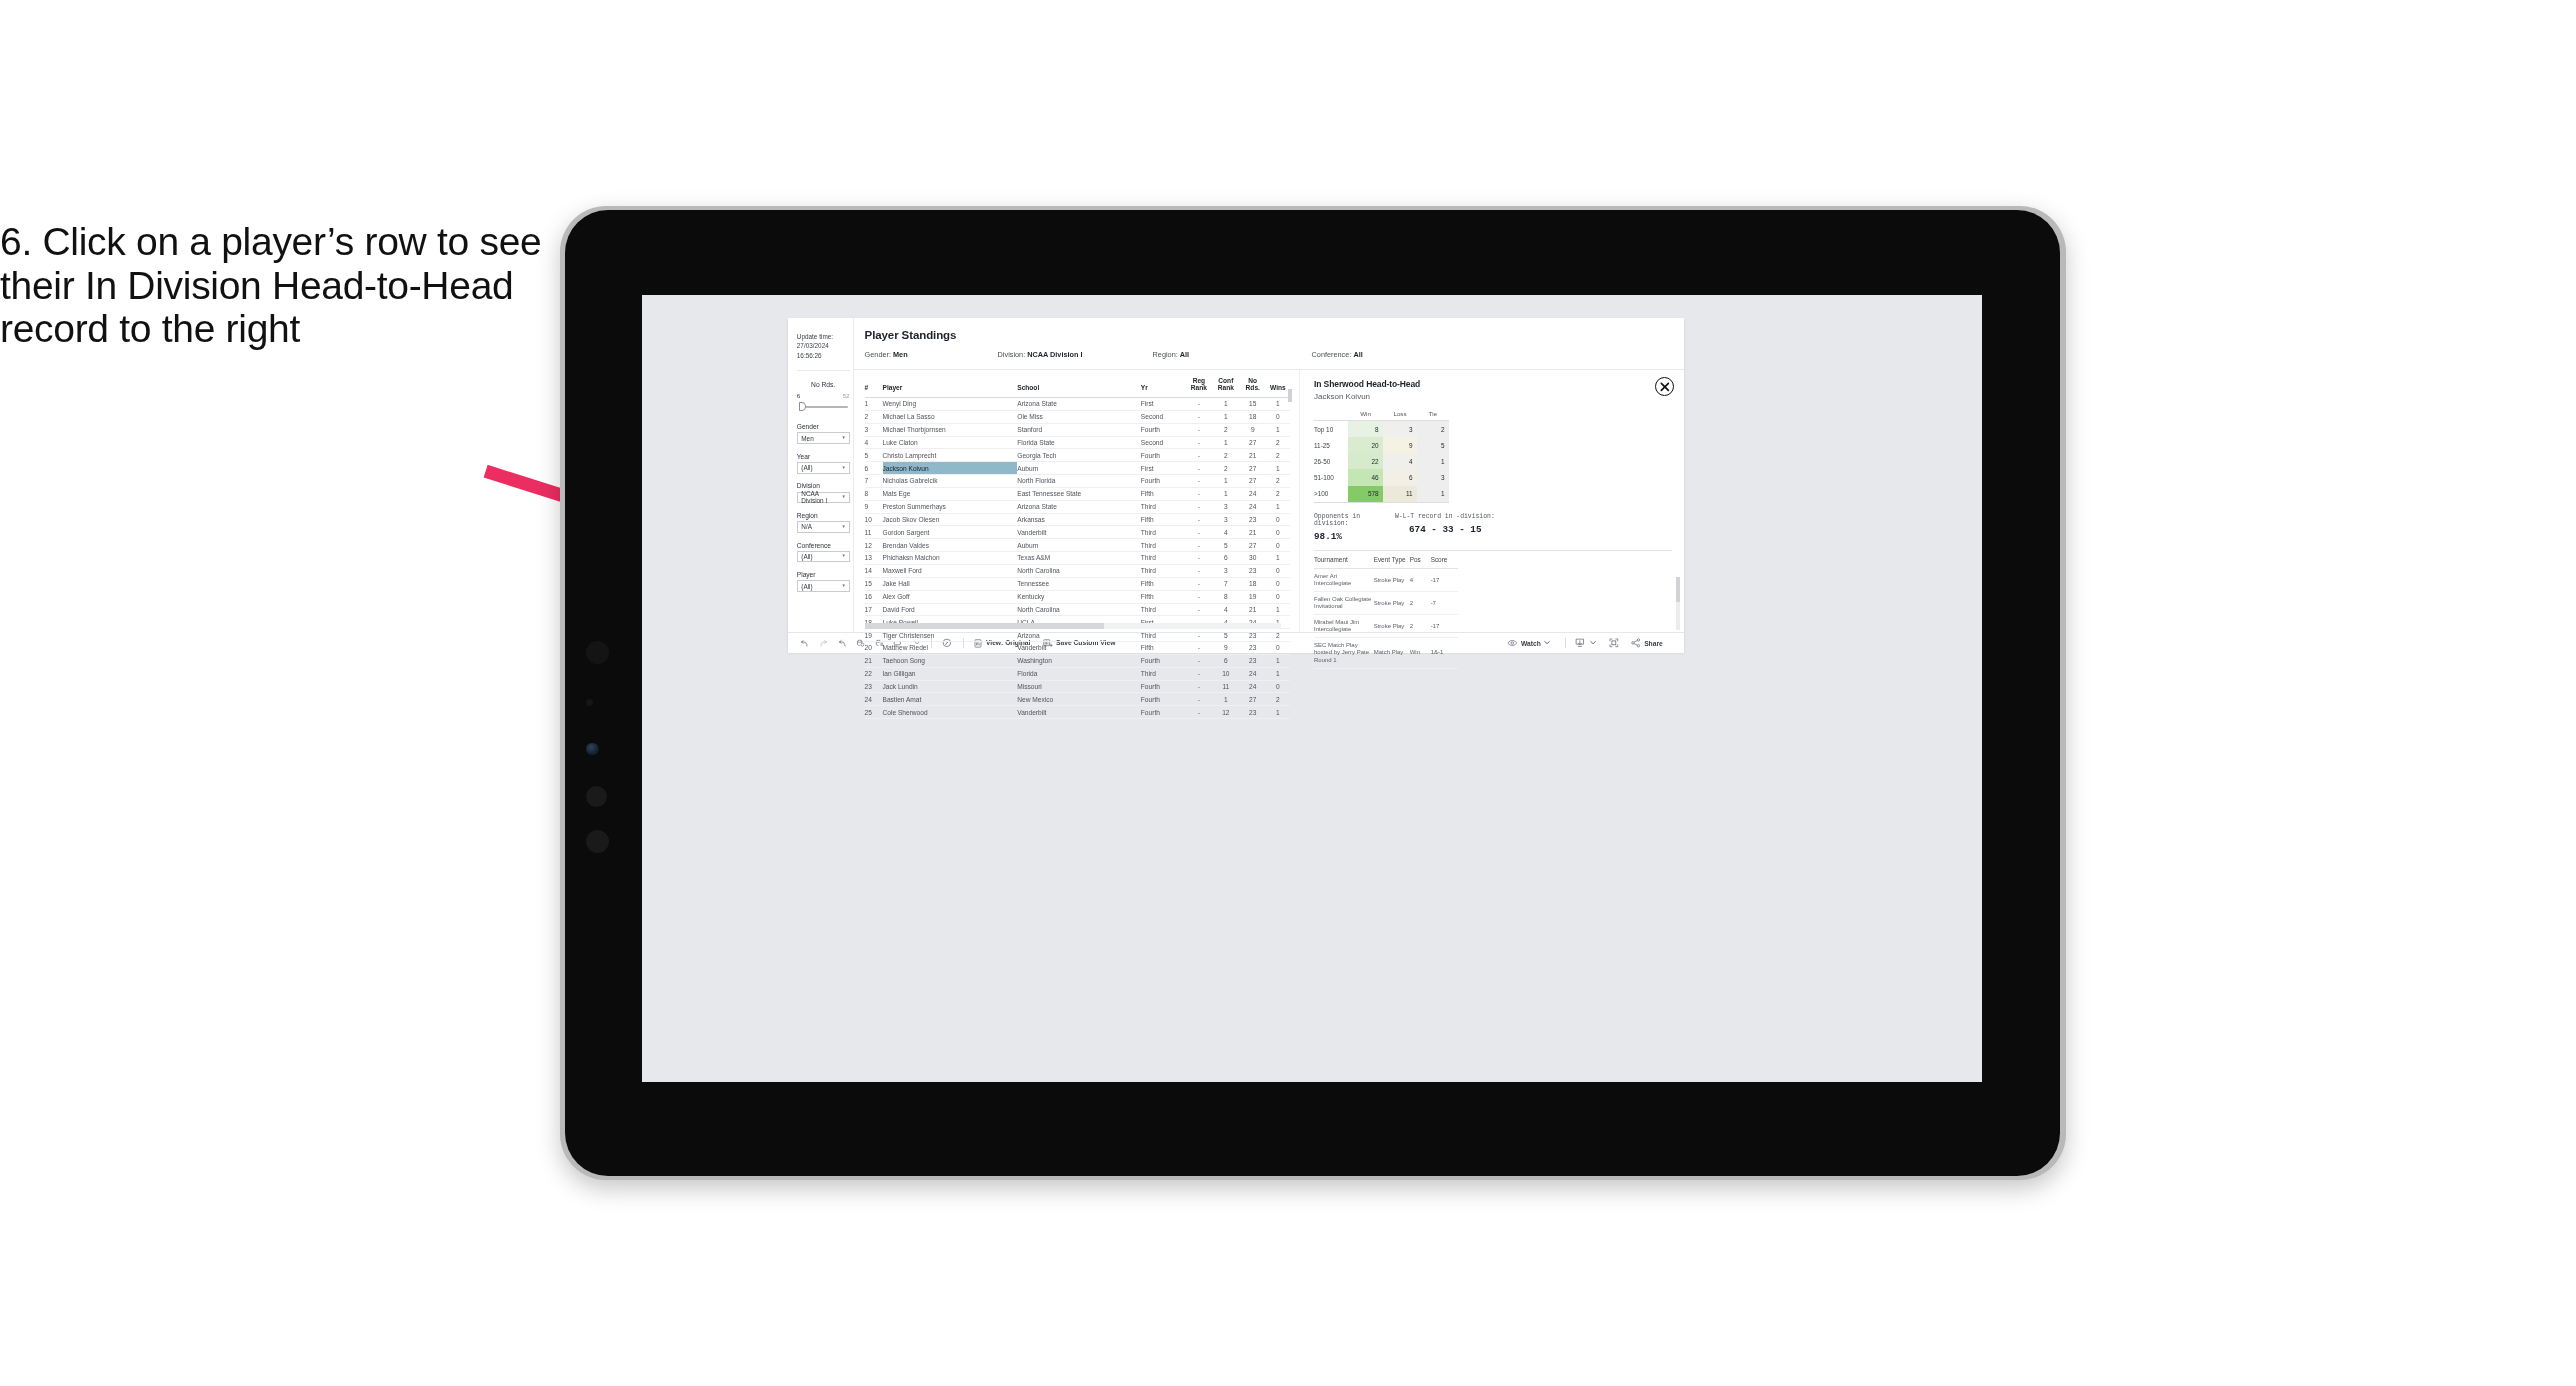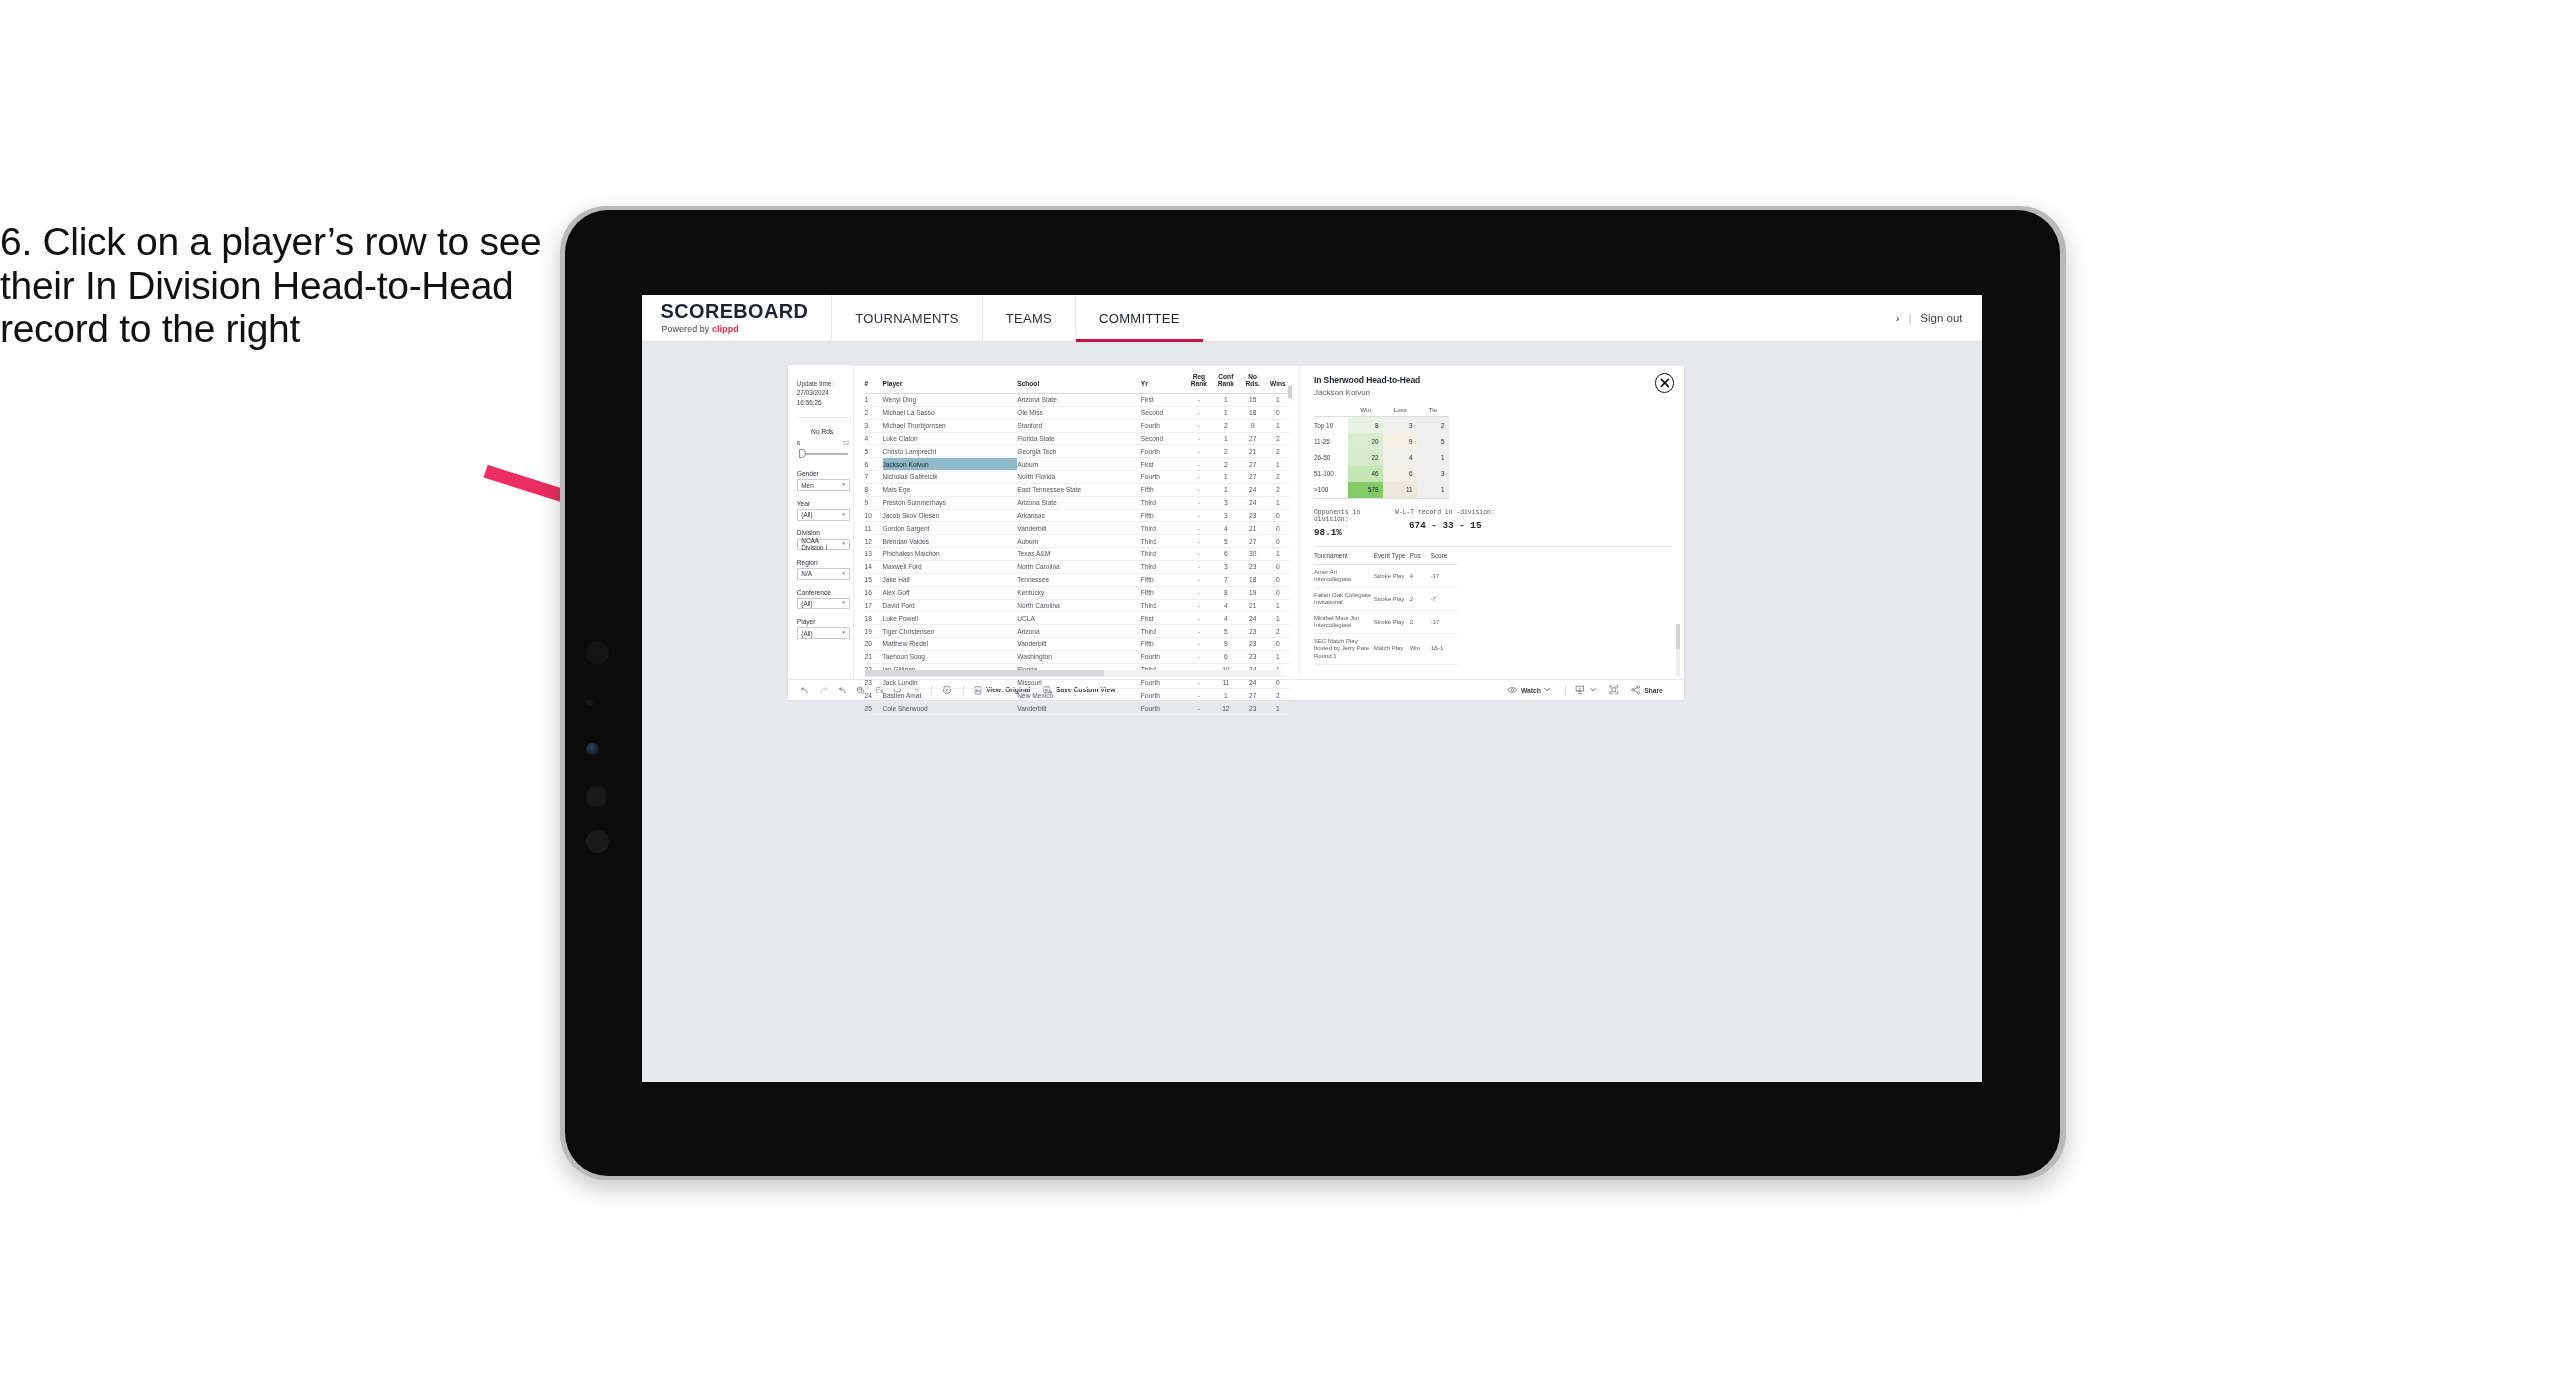--- a/index.html
+++ b/index.html
@@ -274,34 +274,20 @@
     <div class="bezel-dot cam"></div>
     <div class="bezel-dot micro"></div>
     <div class="bezel-dot sensor"></div>
     <div class="bezel-dot d4"></div>
     <div class="bezel-dot d5"></div>
   </div>
 </div>
 
 <div id="screen">
 
-  <div id="app-header">
-    <div id="brand">
-      <div id="brand-title">SCOREBOARD</div>
-      <div id="brand-sub"><span>Powered by </span><span class="clippd">clippd</span></div>
-    </div>
-    <div class="topnav-item">TOURNAMENTS</div>
-    <div class="topnav-item">TEAMS</div>
-    <div class="topnav-item active">COMMITTEE</div>
-    <div id="topnav-right">
-      <span>›</span>
-      <span class="sep">|</span>
-      <span id="signout">Sign out</span>
-    </div>
-  </div>
 
 
   <div id="dash-area">
     <div id="dashboard">
 
       <div id="dash-main">
 
         <div id="filters">
           <div id="update-time">
             <div>Update time:</div>
@@ -359,20 +345,29 @@
           <div class="filter-group">
             <div class="filter-label">Player</div>
             <div class="filter-select">
               <span>(All)</span>
               <span class="caret">▼</span>
             </div>
           </div>
         </div>
 
         <div id="standings">
+          <div id="standings-head">
+            <div id="standings-title">Player Standings</div>
+            <div id="standings-filters">
+              <span class="fchip"><span>Gender: </span><b>Men</b></span>
+              <span class="fchip"><span>Division: </span><b>NCAA Division I</b></span>
+              <span class="fchip"><span>Region: </span><b>All</b></span>
+              <span class="fchip"><span>Conference: </span><b>All</b></span>
+            </div>
+          </div>
 
           <div id="standings-body">
 
             <div id="table-wrap">
               <table class="standings">
                 <thead>
                   <tr>
                     <th class="c-num">#</th>
                     <th class="c-player">Player</th>
                     <th class="c-school">School</th>

